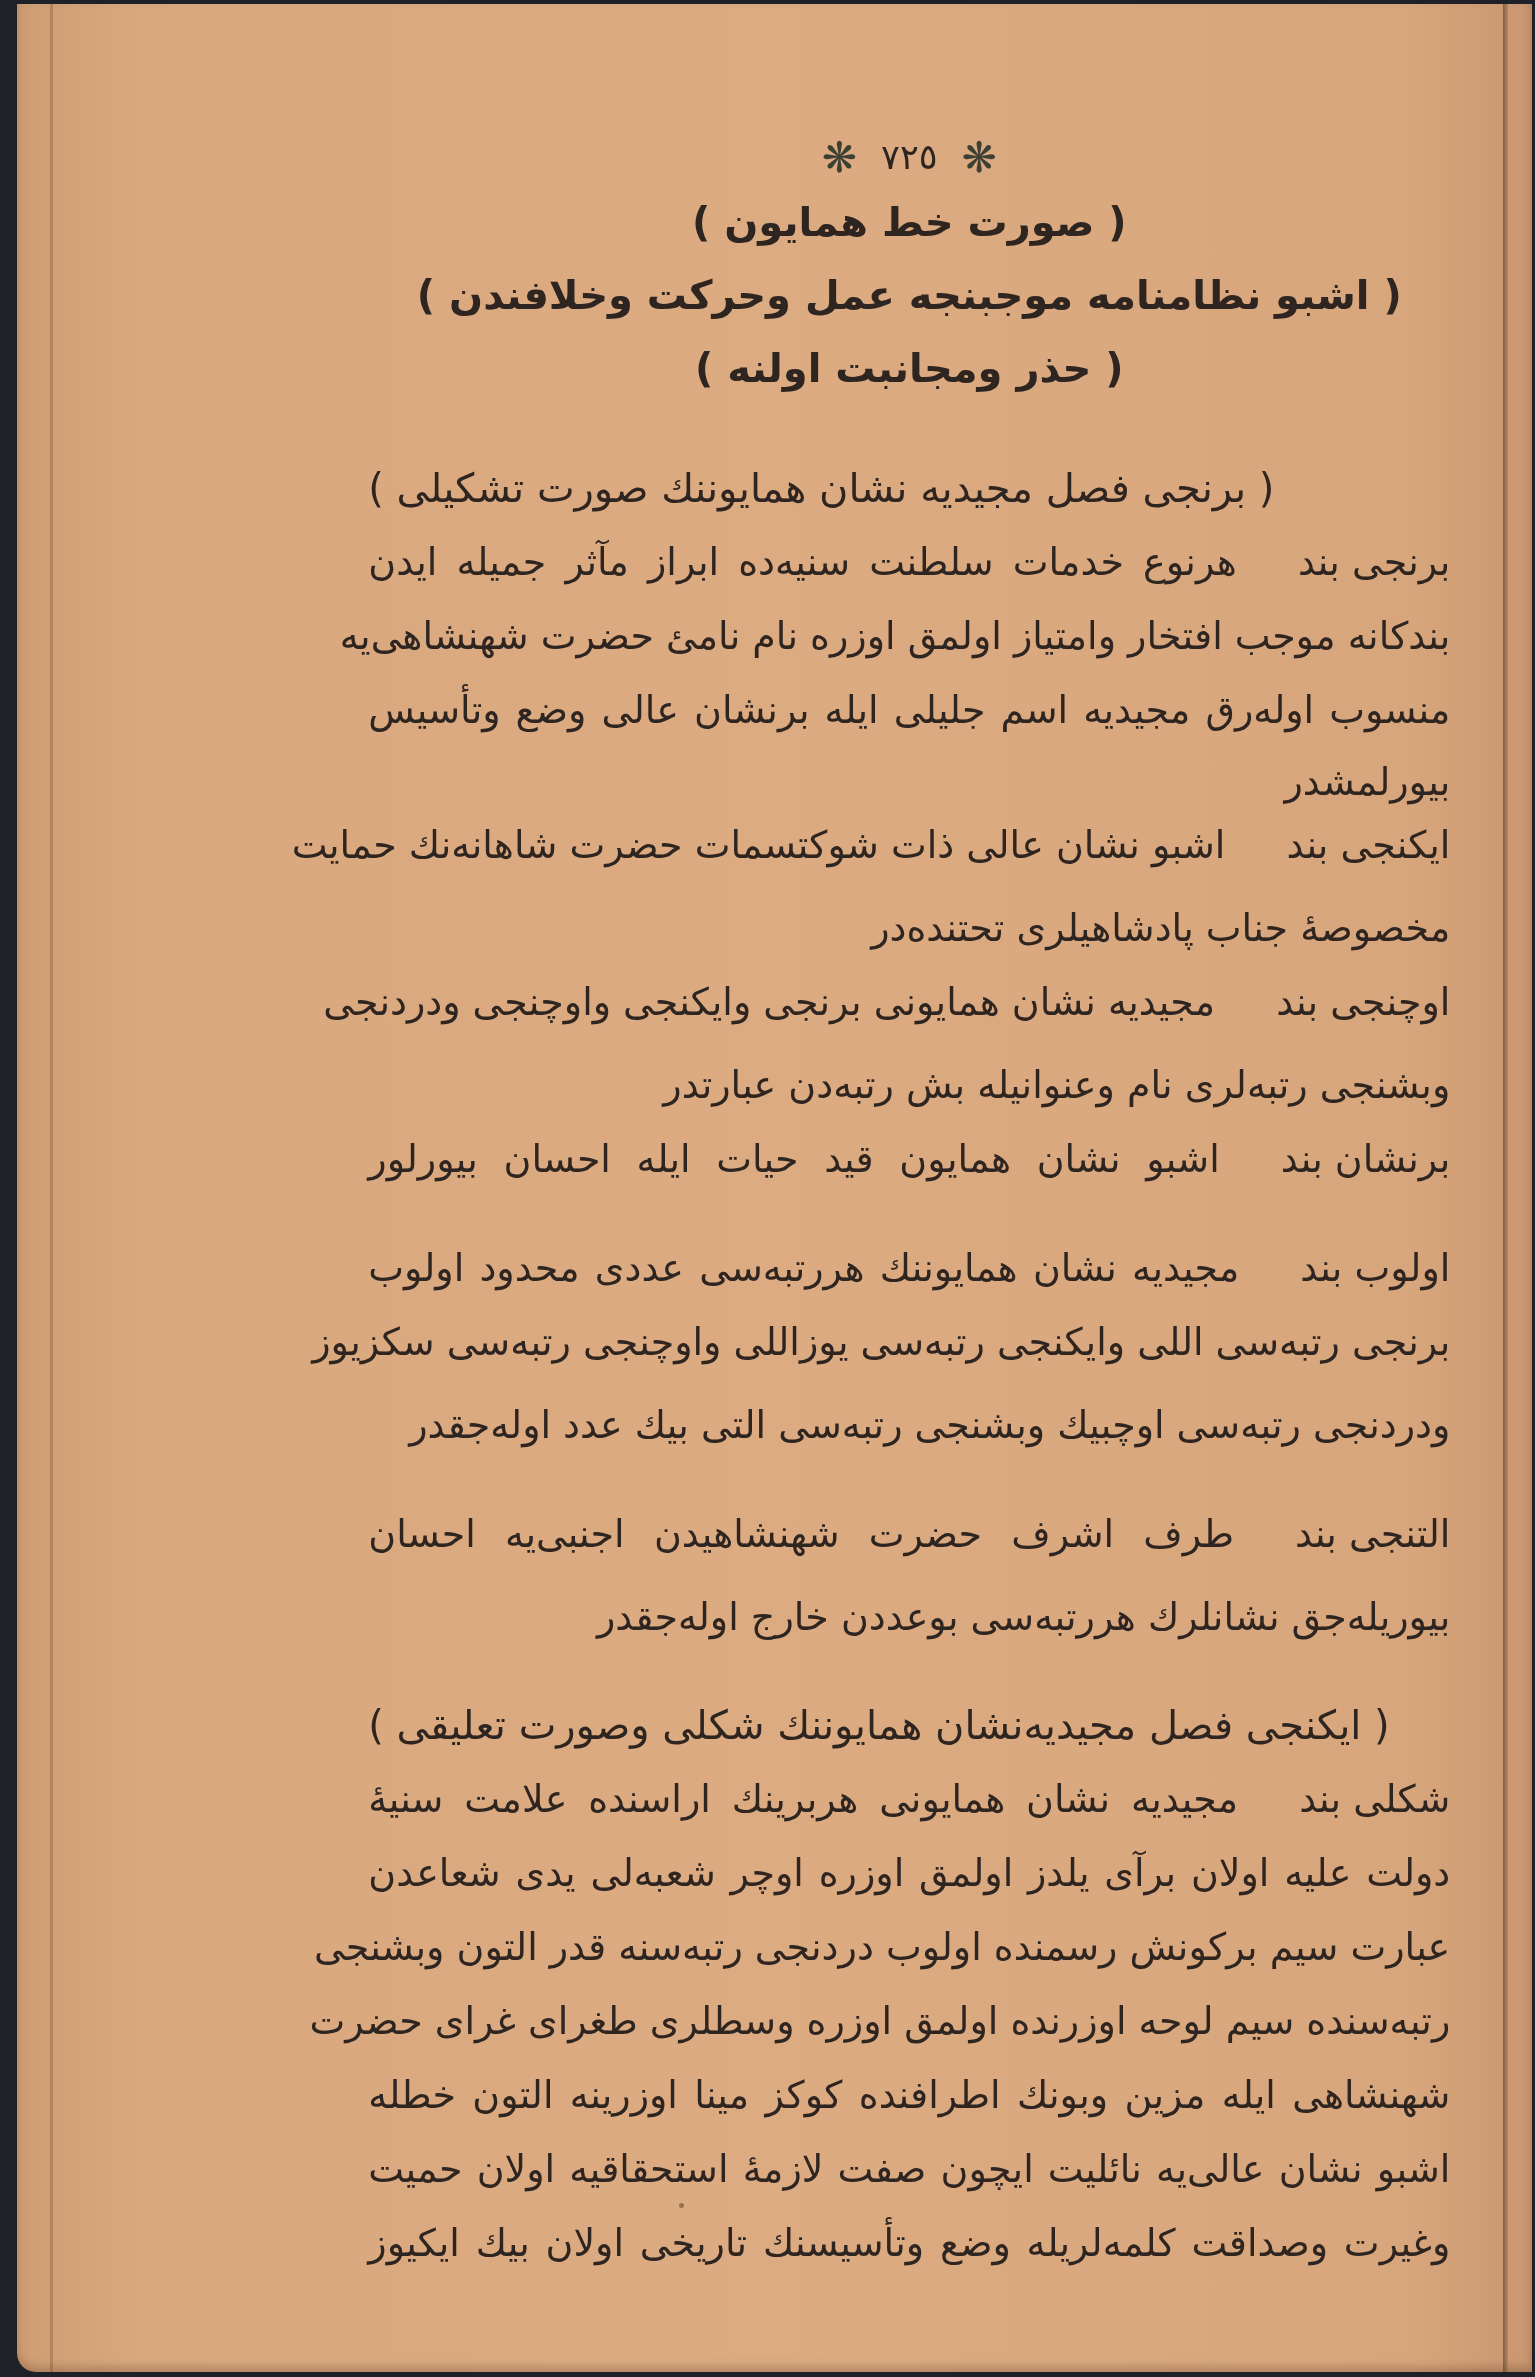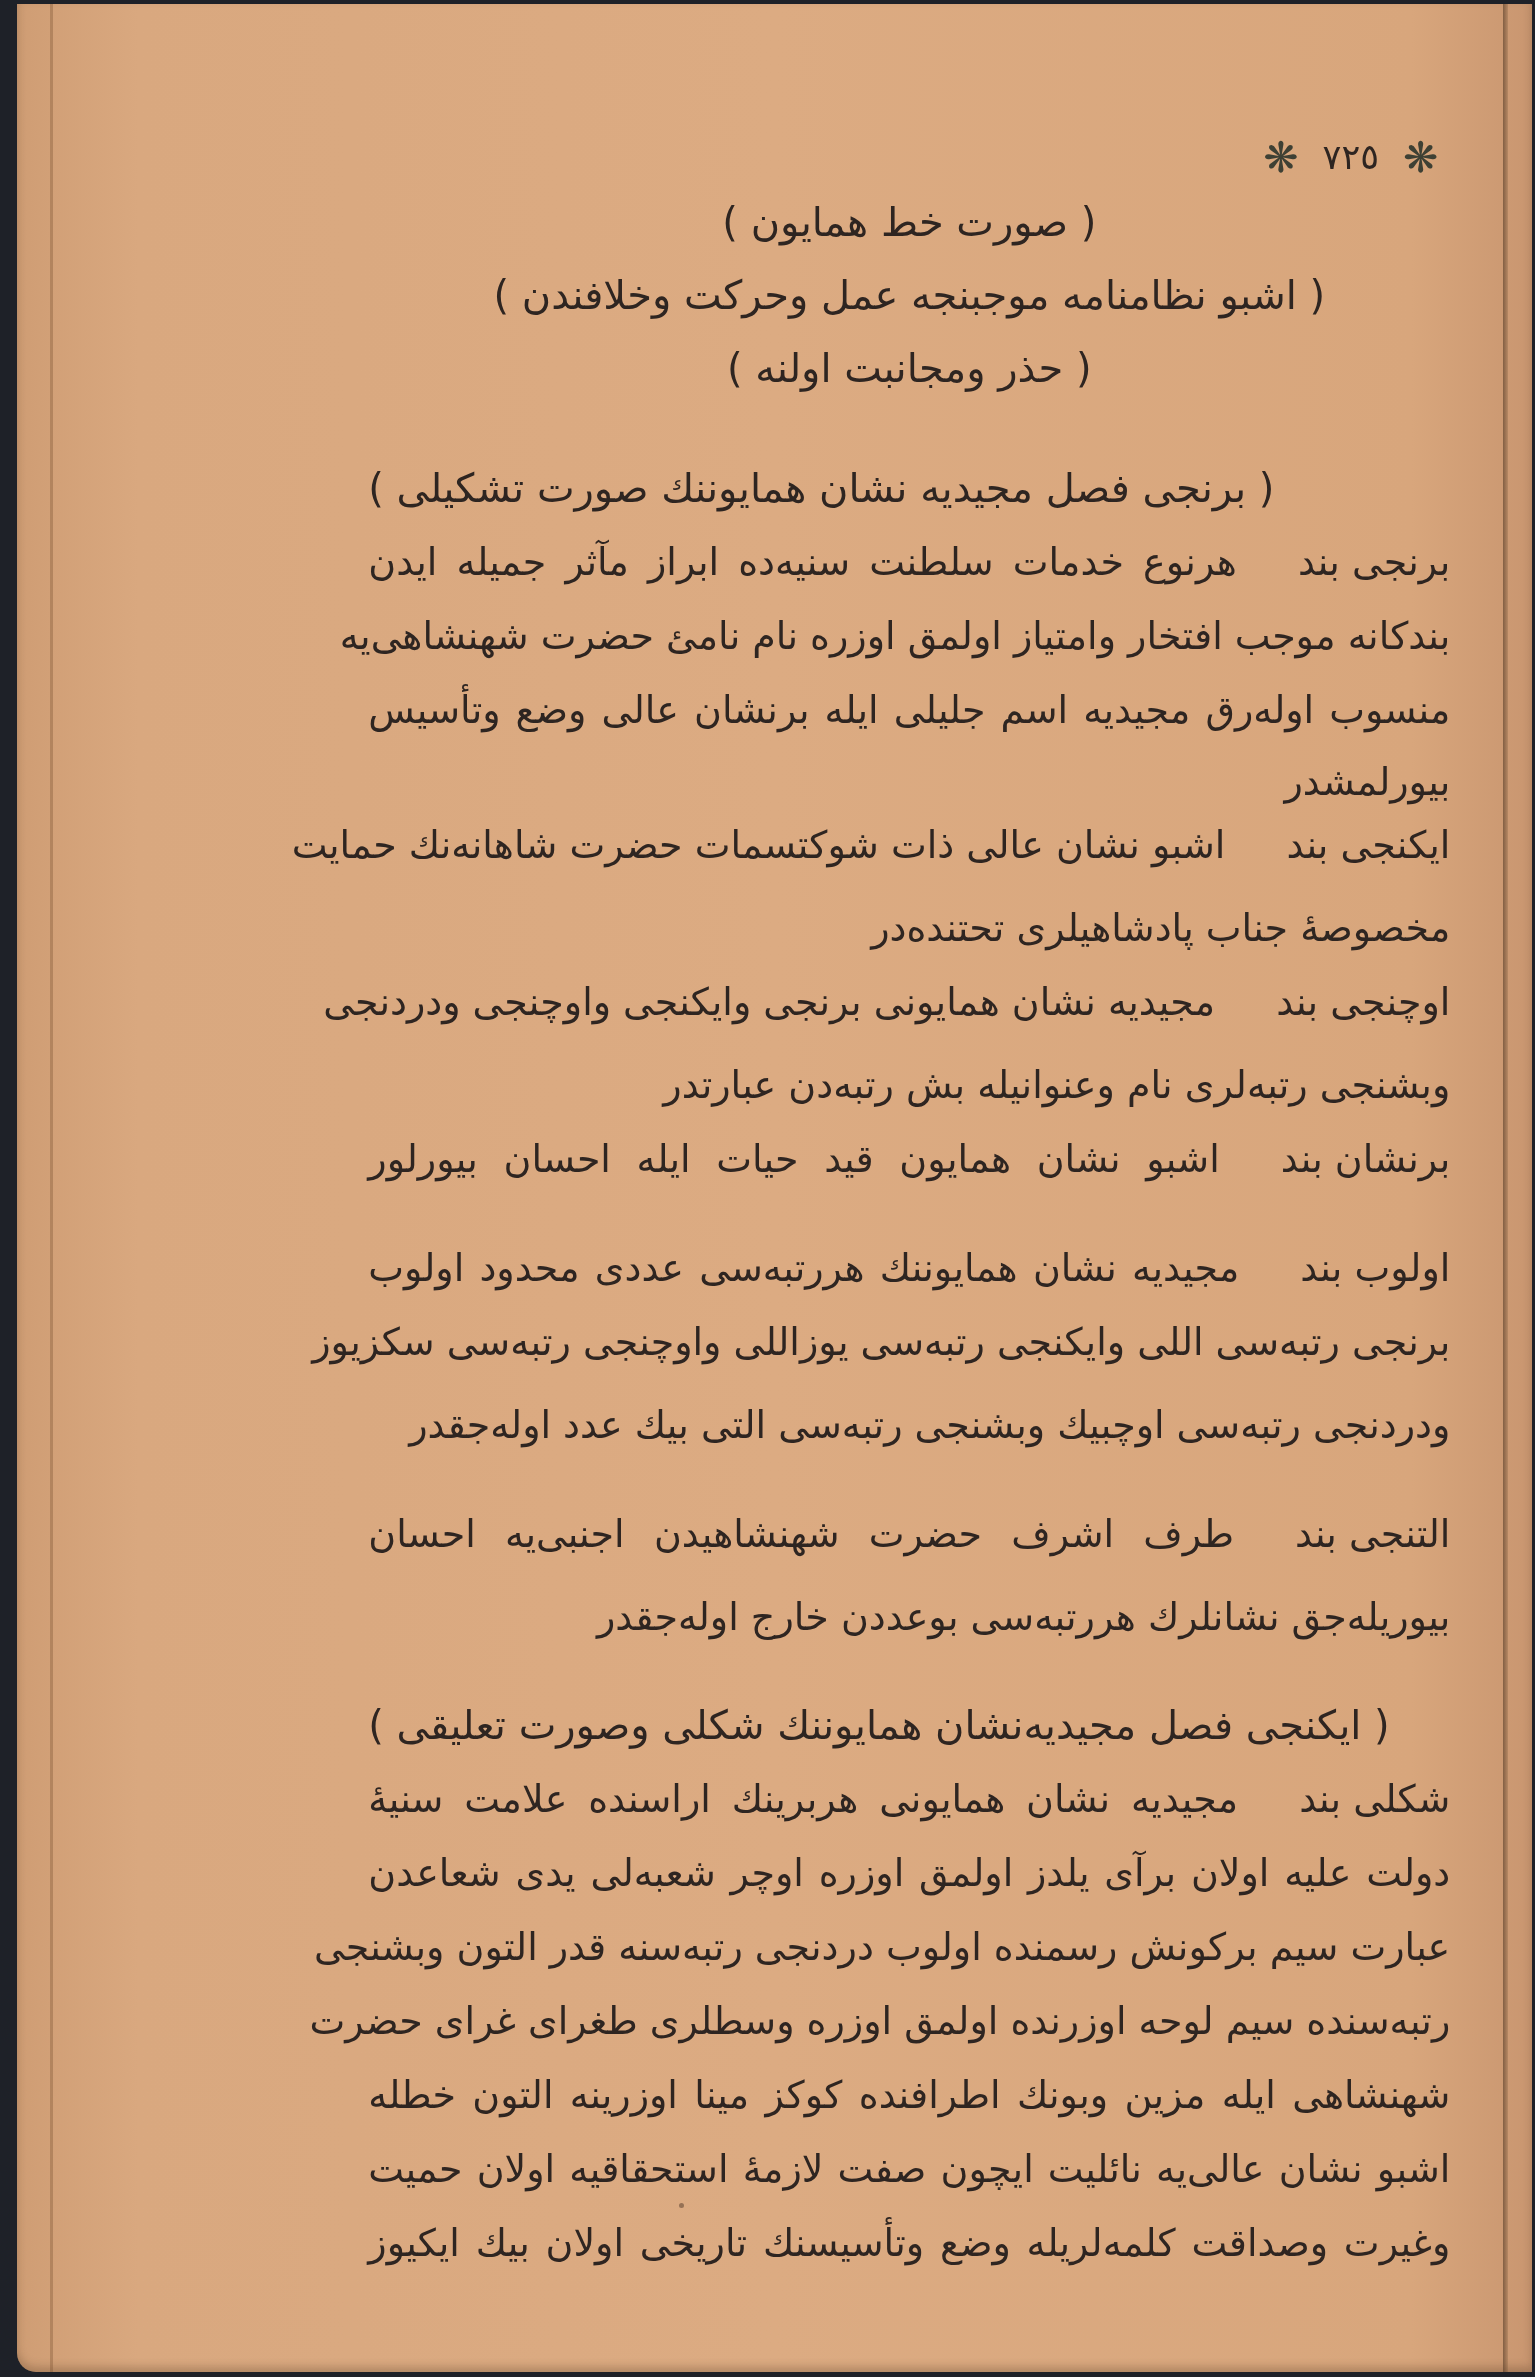--- a/index.html
+++ b/index.html
@@ -45,20 +45,21 @@
     .text-block {
       position: absolute;
       left: 351px;
       top: 121px;
       width: 1082px;
       direction: rtl;
       color: #2e2521;
       font-family: "DejaVu Sans", sans-serif;
     }
     .page-number-row {
+      text-align: center;
       font-size: 38px;
       height: 61px;
       line-height: 61px;
       margin-right: 0;
     }
     .ornament {
       color: #3e4034;
       font-size: 42px;
       display: inline-block;
       margin: 0 12px;
@@ -66,20 +67,21 @@
     }
     .page-number {
       display: inline-block;
       font-size: 35px;
       vertical-align: middle;
     }
     .centered-heading {
       text-align: center;
       font-size: 40px;
       line-height: 73px;
+      font-weight: bold;
     }
     .section-heading {
       text-align: left;
       font-size: 40px;
       line-height: 73px;
     }
     .spacer-sm { height: 35px; }
     .spacer-md { height: 47px; }
     .line {
       font-size: 38px;

